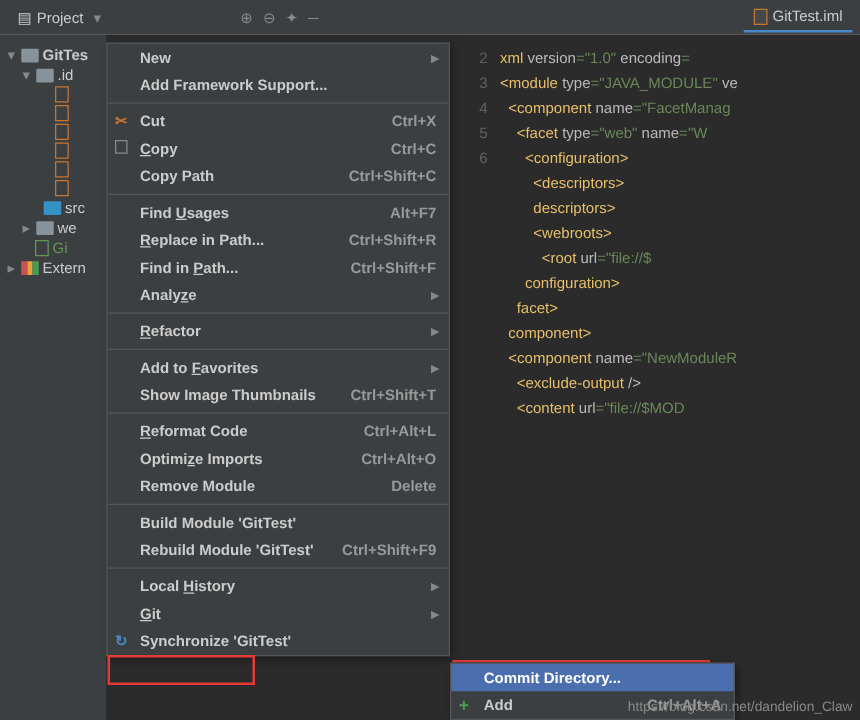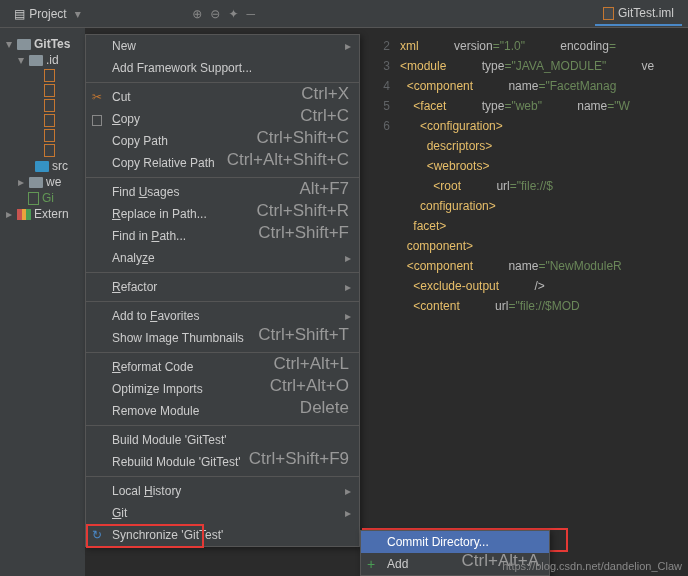--- a/index.html
+++ b/index.html
@@ -13,31 +13,31 @@
 .row { display:flex; align-items:center; gap:3px; padding:1px 4px; color:#ccc; font-size:11px; }
 .arr { width:10px; text-align:center; color:#888; }
 .folder-i { width:14px; height:11px; background:#87939a; border-radius:1px; }
 .file-i { width:11px; height:13px; border:1px solid #c57731; background:#3c3f41; }
 .teal-i { width:14px; height:11px; background:#3592c4; border-radius:1px; }
 .ext-i { width:14px; height:11px; display:flex; }
 .ext-i span { flex:1; }
 .editor { position:absolute; left:392px; top:28px; right:0; bottom:0; background:#2b2b2b; padding:8px 0; font-family:Consolas,monospace; }
 .ln { padding:0 8px; line-height:20px; white-space:pre; color:#a9b7c6; }
 .tag { color:#e8bf6a; }
-.attr { color:#bababa;margin-left:32px; }
+.attr { color:#bababa; }
 .str { color:#6a8759; }
 .menu { position:absolute; left:85px; top:34px; width:275px; background:#3c3f41; border:1px solid #555; box-shadow:2px 2px 6px rgba(0,0,0,.4); }
-.mi { display:flex; align-items:flex-end; padding:4px 10px 4px 26px; color:#ccc; position:relative; height:22px; }
-.mi .sc { margin-left:auto; color:#999; font-size:17px; }
+.mi { display:flex; align-items:flex-start; padding:4px 10px 4px 26px; color:#ccc; position:relative; height:22px;font-weight:bold; }
+.mi .sc { margin-left:auto; color:#999; font-size:12px; }
 .mi .ar { position:absolute; right:8px; color:#888; }
 .mi .ic { position:absolute; left:6px; width:14px; height:14px; }
 .sep { height:1px; background:#555; margin:3px 0; }
 .und { text-decoration:underline; }
 .hl-red { position:absolute; border:2px solid #e53935; pointer-events:none; }
-.submenu { position:absolute; left:360px; top:530px; width:190px; background:#3c3f41; border:1px solid #555; box-shadow:2px 2px 6px rgba(0,0,0,.4); }
+.submenu { position:absolute; left:360px; top:530px; width:228px; background:#3c3f41; border:1px solid #555; box-shadow:2px 2px 6px rgba(0,0,0,.4); }
 .mi.sel { background:#4b6eaf; color:#fff; }
 .watermark { position:absolute; right:6px; bottom:4px; color:#888; font-size:11px;text-align:right; }
 .gutter { position:absolute; left:368px; top:30px; width:22px; color:#606366; font-family:Consolas,monospace; text-align:right; line-height:20px; padding-top:6px; }
 </style>
 </head>
 <body>
 
 <div class="top">
   <div class="tab proj">
     <span>▤</span>
@@ -128,20 +128,21 @@
     <div></div>
     <div></div>
   </div>
 
 <div class="editor" id="ed">
     <div class="ln"><span class="tag"><span class="tag">xml</span><span class="attr"> version</span><span class="str">="1.0"</span><span class="attr"> encoding</span><span class="str">=</span></span></div>
     <div class="ln"><span class="tag">&lt;</span><span class="tag">module</span><span class="attr"> type</span><span class="str">="JAVA_MODULE"</span><span class="attr"> ve</span></div>
     <div class="ln">  <span class="tag">&lt;</span><span class="tag">component</span><span class="attr"> name</span><span class="str">="FacetManag</span></div>
     <div class="ln">    <span class="tag">&lt;</span><span class="tag">facet</span><span class="attr"> type</span><span class="str">="web"</span><span class="attr"> name</span><span class="str">="W</span></div>
     <div class="ln">      <span class="tag">&lt;</span><span class="tag">configuration</span><span class="tag">&gt;</span></div>
+    <div class="ln">        <span class="tag">&lt;</span><span class="tag">descriptors</span><span class="tag">&gt;</span></div>
     <div class="ln">        <span class="tag"><span class="tag">descriptors</span><span class="tag">&gt;</span></span></div>
     <div class="ln">        <span class="tag">&lt;</span><span class="tag">webroots</span><span class="tag">&gt;</span></div>
     <div class="ln">          <span class="tag">&lt;</span><span class="tag">root</span><span class="attr"> url</span><span class="str">="file://$</span></div>
     <div class="ln">      <span class="tag"><span class="tag">configuration</span><span class="tag">&gt;</span></span></div>
     <div class="ln">    <span class="tag"><span class="tag">facet</span><span class="tag">&gt;</span></span></div>
     <div class="ln">  <span class="tag"><span class="tag">component</span><span class="tag">&gt;</span></span></div>
     <div class="ln">  <span class="tag">&lt;</span><span class="tag">component</span><span class="attr"> name</span><span class="str">="NewModuleR</span></div>
     <div class="ln">    <span class="tag">&lt;</span><span class="tag">exclude-output</span><span class="attr"> /&gt;</span></div>
     <div class="ln">    <span class="tag">&lt;</span><span class="tag">content</span><span class="attr"> url</span><span class="str">="file://$MOD</span></div>
   </div>
@@ -162,24 +163,20 @@
     </div>
     <div class="mi">
       <span class="ic" style="border:1px solid #888;width:10px;height:11px"></span>
       <span><span class="und">C</span>opy</span>
       <span class="sc">Ctrl+C</span>
     </div>
     <div class="mi">
       <span>Copy Path</span>
       <span class="sc">Ctrl+Shift+C</span>
     </div>
-    <div class="mi">
-      <span>Copy Relative Path</span>
-      <span class="sc">Ctrl+Alt+Shift+C</span>
-    </div>
     <div class="sep"></div>
     <div class="mi">
       <span>Find <span class="und">U</span>sages</span>
       <span class="sc">Alt+F7</span>
     </div>
     <div class="mi">
       <span><span class="und">R</span>eplace in Path...</span>
       <span class="sc">Ctrl+Shift+R</span>
     </div>
     <div class="mi">

